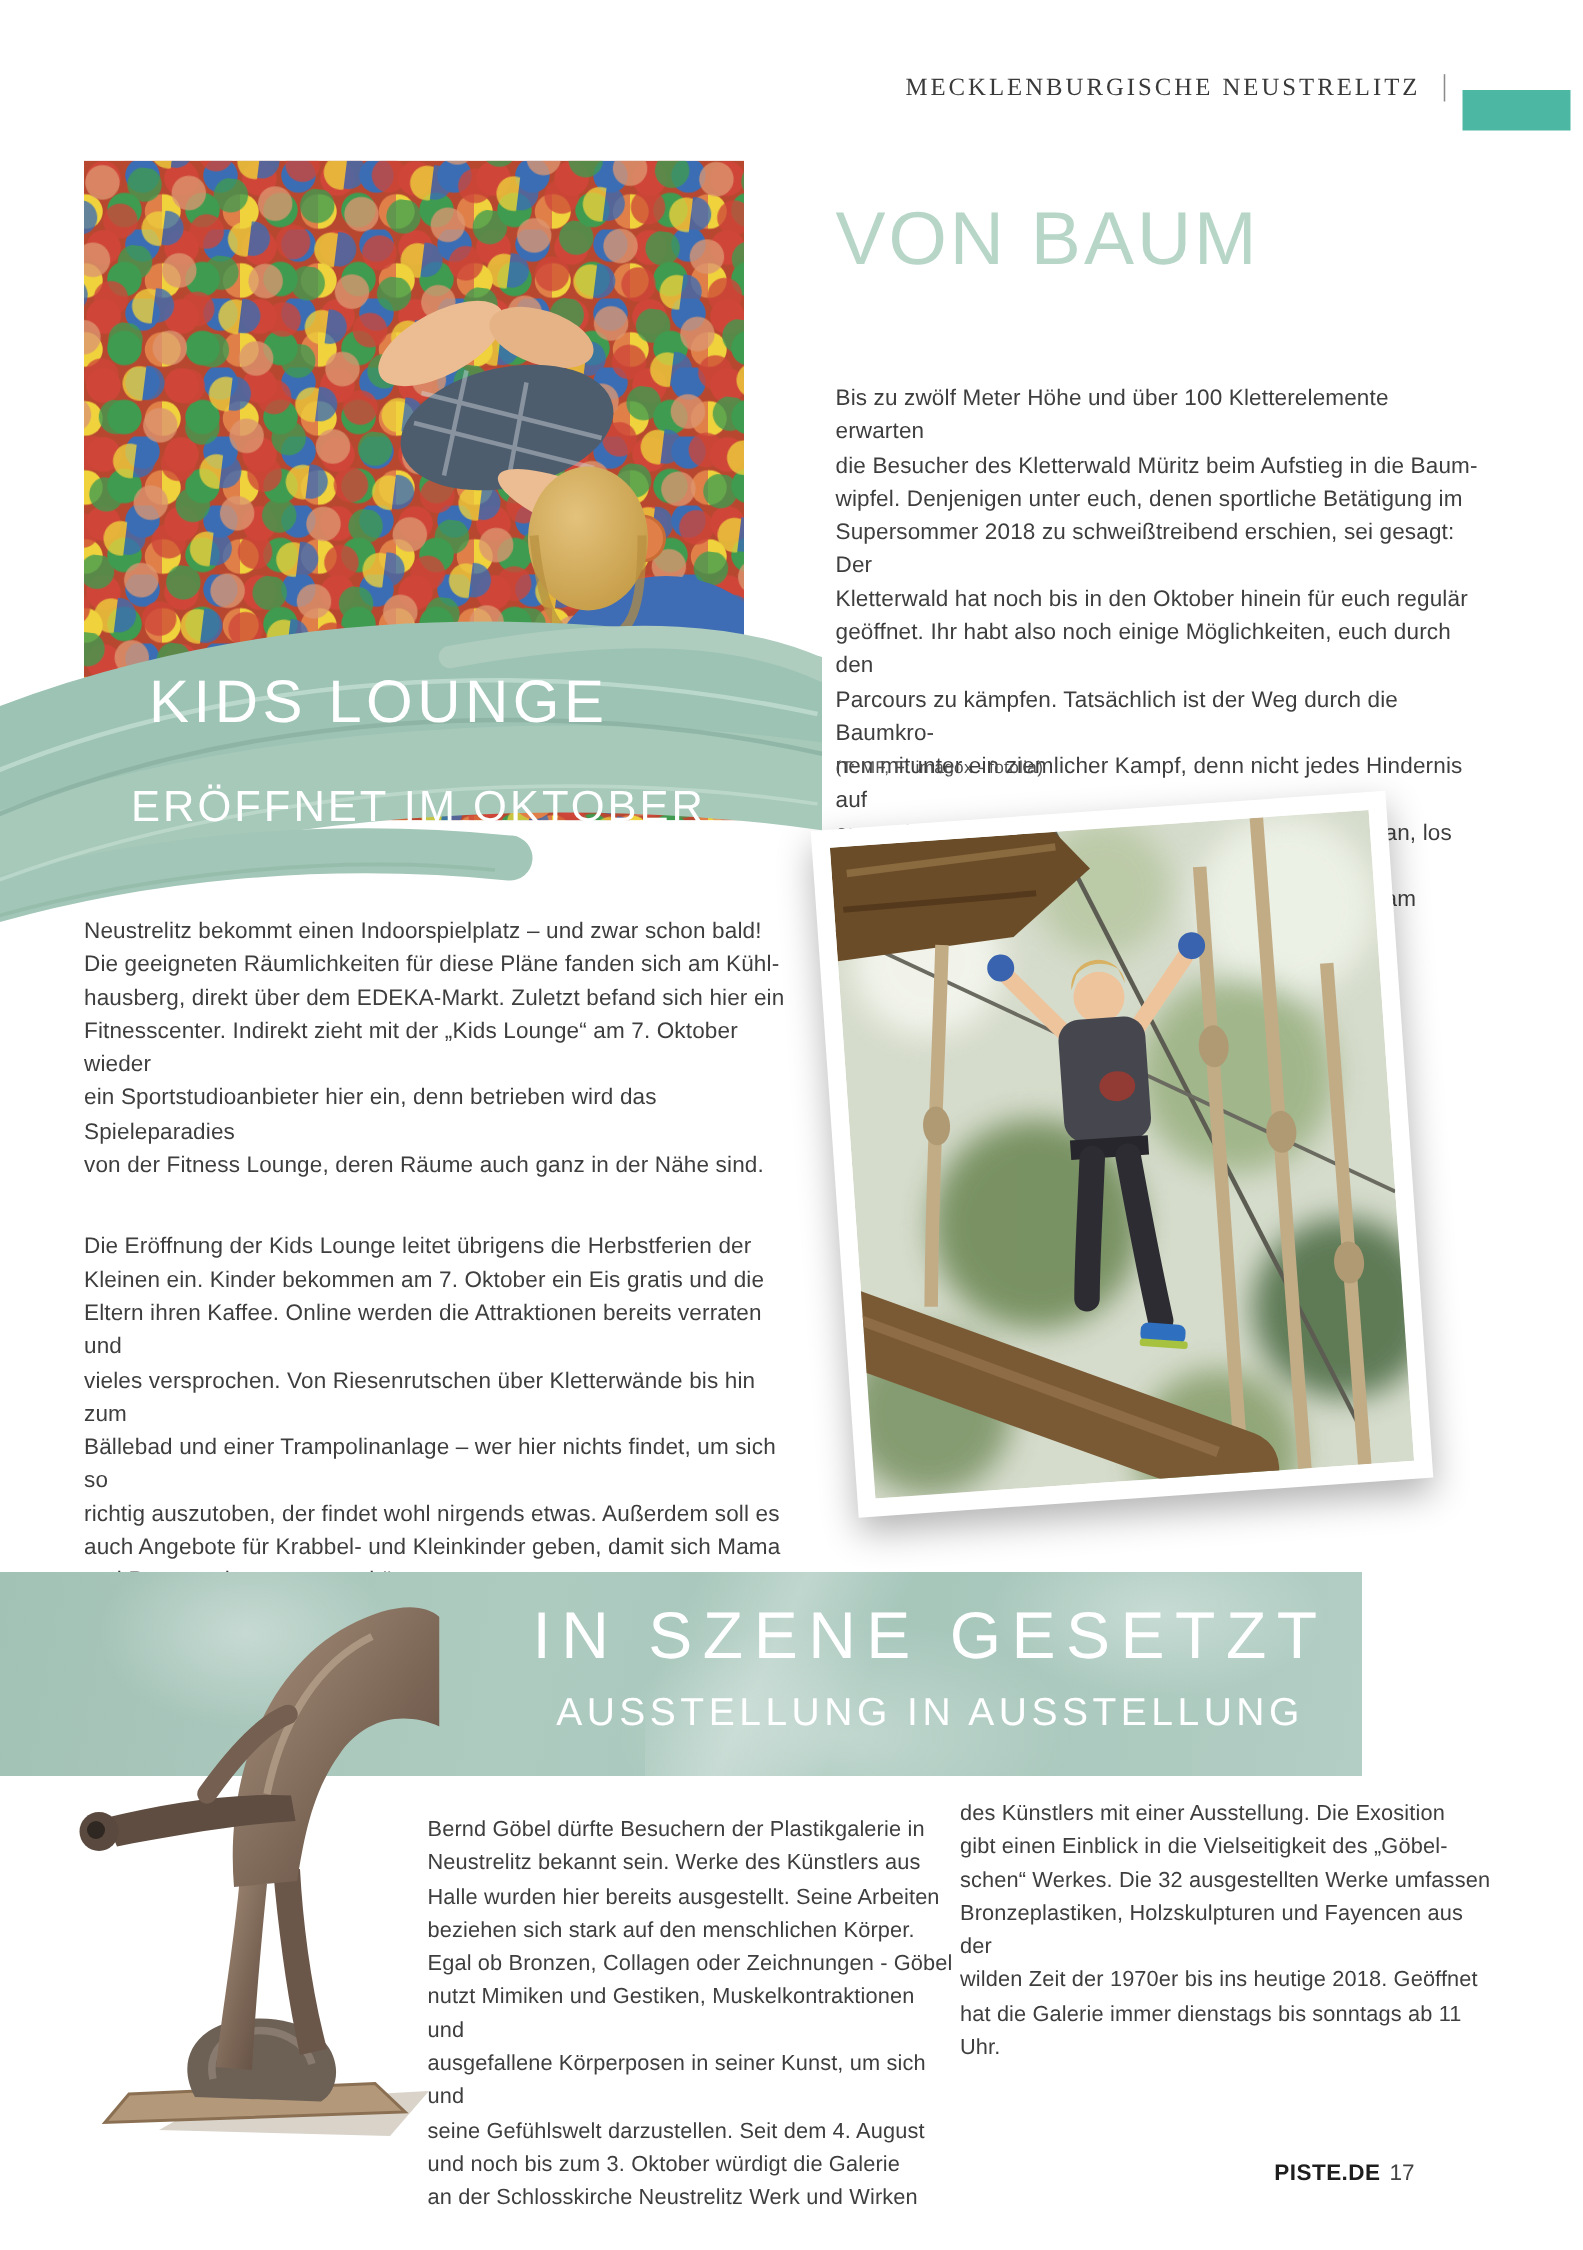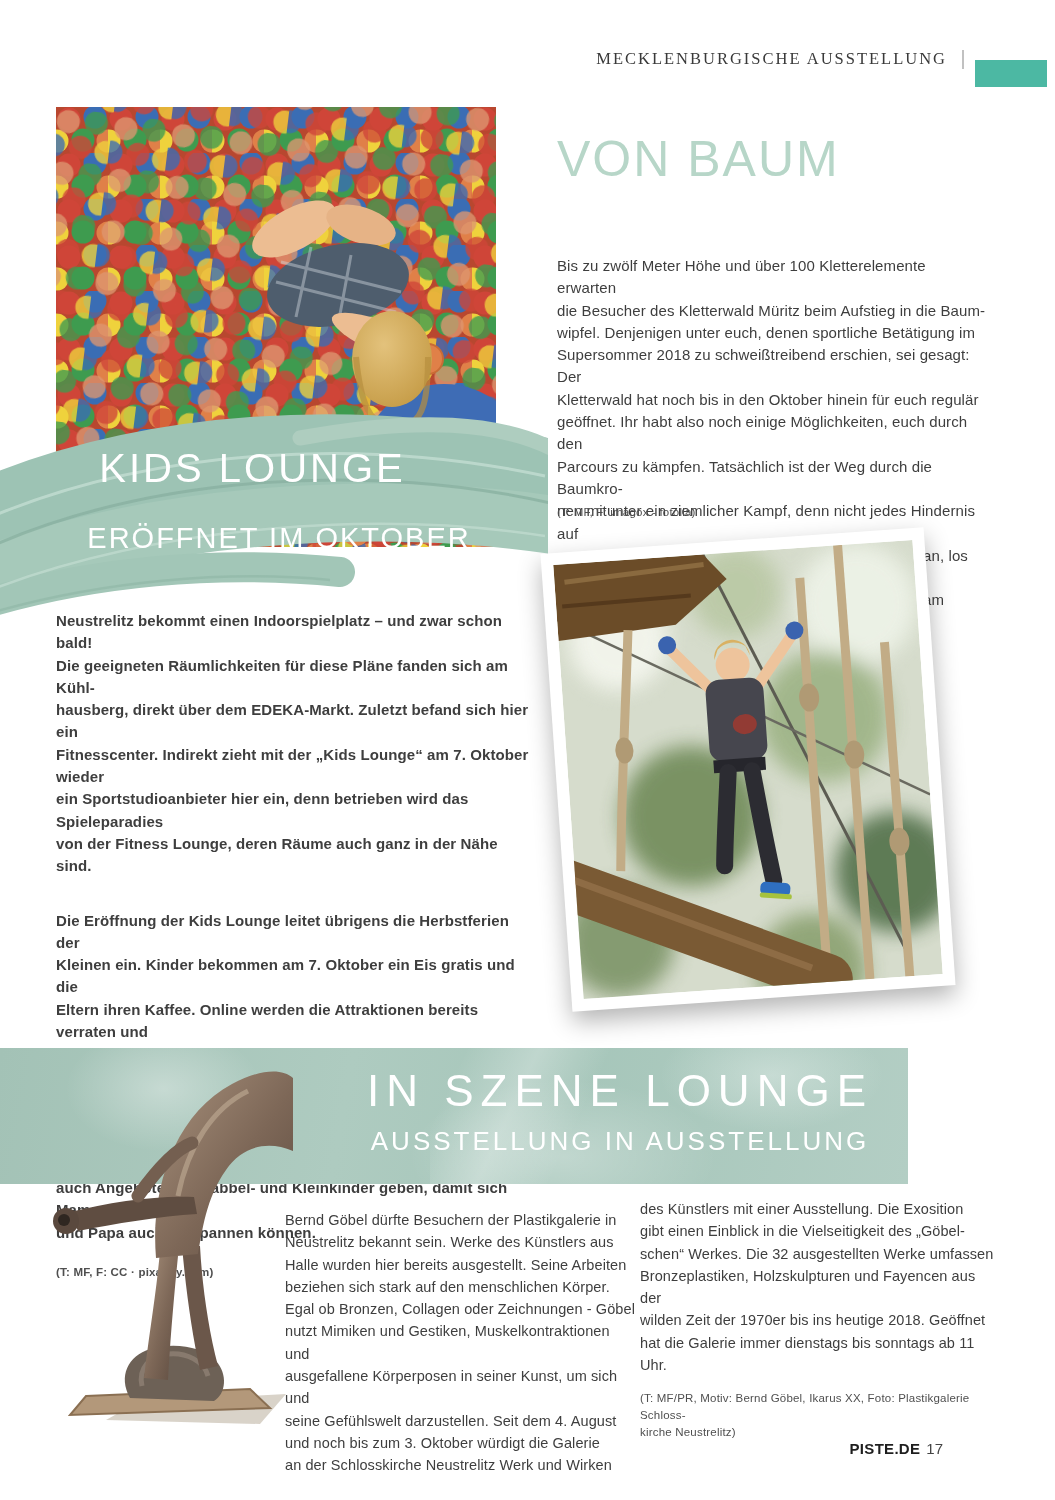--- a/index.html
+++ b/index.html
@@ -24,21 +24,21 @@
   .swoosh{left:0;top:408px;width:548px;height:215px;}
   .swoosh svg{display:block;width:100%;height:100%;}
   .kids-title{left:0;top:446px;width:505px;text-align:center;color:#ffffff;
               font-size:40px;letter-spacing:3px;font-weight:400;z-index:4;}
   .kids-sub{left:0;top:522px;width:510px;text-align:center;color:#ffffff;
             font-size:29px;letter-spacing:2px;font-weight:400;z-index:4;margin-left:24px;}
 
   
   .bodytext{font-size:15px;line-height:22.3px;color:#3e3e3e;letter-spacing:0.1px;}
   .credit{font-size:11.5px;color:#4f4f4f;letter-spacing:0.2px;}
-  .kids-copy{left:56px;top:610px;width:480px;font-weight:bold;}
+  .kids-copy{left:56px;top:610px;width:480px;}
   .kids-copy .p2{margin-top:32px;}
   .kids-copy .credit{margin-top:17px;}
 
   
   .baum-title{left:557px;top:130px;font-size:50px;letter-spacing:2px;color:#b7d6c8;}
   .baum-sub{left:558px;top:192px;font-size:30px;letter-spacing:1.5px;color:#b7d6c8;}
   .baum-copy{left:557px;top:255px;width:430px;}
   .baum-credit{left:557px;top:506px;}
 
   
@@ -68,21 +68,21 @@
   
   .footer{top:1440px;right:112px;font-size:15px;color:#444444;}
   .footer .brand{font-weight:bold;color:#1e1e1e;letter-spacing:0.3px;margin-right:6px;margin-left:11px;}
 </style>
 </head>
 <body>
 
 <div class="page">
 
   <div class="abs hdr-row">
-    <span class="hdr-kicker">MECKLENBURGISCHE AUSSTELLUNG</span>
+    <span class="hdr-kicker">MECKLENBURGISCHE NEUSTRELITZ</span>
     <span class="hdr-div">|</span>
   </div>
   <div class="abs hdr-bar" style="background:#4cb8a3;"></div>
 
   <div class="abs ballpit">
     <svg viewBox="0 0 440 440" preserveAspectRatio="none">
       <defs>
         <pattern id="pb1" width="52" height="46" patternUnits="userSpaceOnUse">
           <rect width="52" height="46" fill="#b8472f"></rect>
           <circle cx="13" cy="12" r="11.5" fill="#cf4538"></circle>
@@ -241,21 +241,21 @@
         <path d="M160,219 C156,255 152,285 150,312" stroke="#2c2c32" stroke-width="17" stroke-linecap="round" fill="none"></path>
         <path d="M184,219 C188,255 192,290 198,330" stroke="#2c2c32" stroke-width="17" stroke-linecap="round" fill="none"></path>
         <rect x="184" y="332" width="30" height="13" rx="5" fill="#2f6fc0" transform="rotate(8 199 338)"></rect>
         <rect x="183" y="343" width="32" height="5" rx="2" fill="#a7c23e" transform="rotate(8 199 345)"></rect>
       </g>
     </svg>
   </div>
 
   <div class="abs band"></div>
   <div class="abs band-streak"></div>
-  <div class="abs szene-title">IN SZENE LOUNGE</div>
+  <div class="abs szene-title">IN SZENE GESETZT</div>
   <div class="abs szene-sub">AUSSTELLUNG IN AUSSTELLUNG</div>
 
   <div class="abs sculpture">
     <svg viewBox="0 0 275 392">
       <defs>
         <linearGradient id="brz" x1="0" y1="0" x2="1" y2="1">
           <stop offset="0%" stop-color="#a8917c"></stop>
             <stop offset="55%" stop-color="#7d6757"></stop>
             <stop offset="100%" stop-color="#5e4c40"></stop>
         </linearGradient>
@@ -291,21 +291,19 @@
 und noch bis zum 3. Oktober würdigt die Galerie
 an der Schlosskirche Neustrelitz Werk und Wirken</div>
   <div class="abs szene-copy-right bodytext">
     <div class="prewrap">des Künstlers mit einer Ausstellung. Die Exosition
 gibt einen Einblick in die Vielseitigkeit des „Göbel-
 schen“ Werkes. Die 32 ausgestellten Werke umfassen
 Bronzeplastiken, Holzskulpturen und Fayencen aus der
 wilden Zeit der 1970er bis ins heutige 2018. Geöffnet
 hat die Galerie immer dienstags bis sonntags ab 11
 Uhr.</div>
-    <div class="credit prewrap">(T: MF/PR, Motiv: Bernd Göbel, Ikarus XX, Foto: Plastikgalerie Schloss-
-kirche Neustrelitz)</div>
   </div>
 
   <div class="abs footer">
     <span class="brand">PISTE.DE</span><span>17</span>
   </div>
 
 </div>
 
 </body></html>

